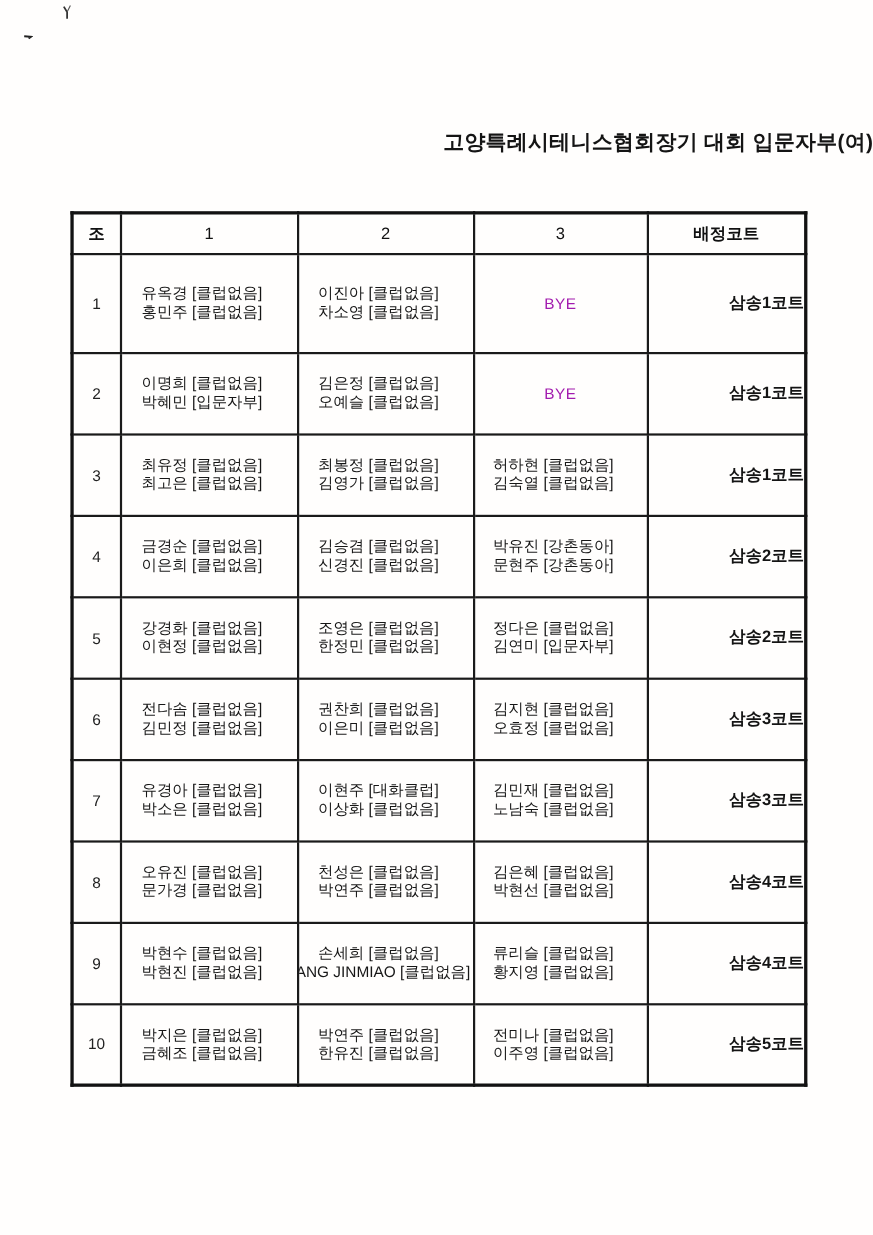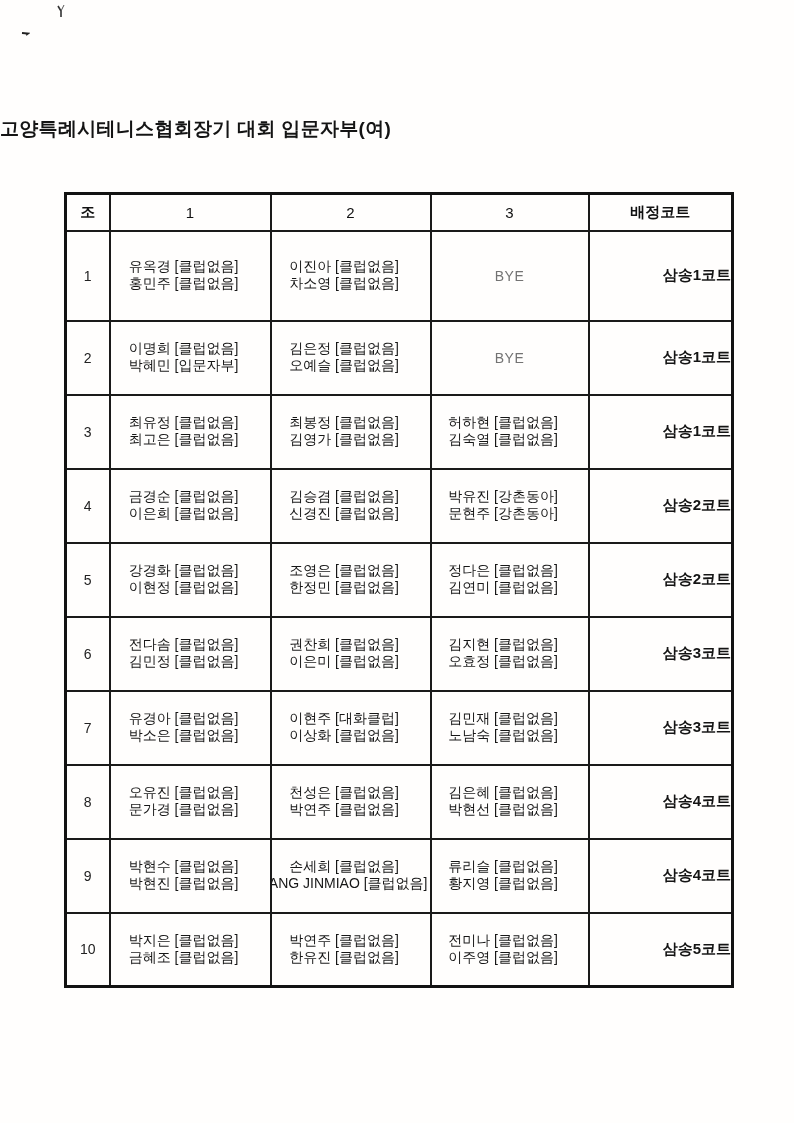--- a/index.html
+++ b/index.html
@@ -33,21 +33,21 @@
     left: 21px;
     top: 31px;
     width: 9px;
     height: 5px;
   }
   .doc-title {
     position: absolute;
     top: 116px;
     left: 0;
     width: 100%;
-    text-align: left;
+    text-align: right;
     font-size: 19px;
     font-weight: 600;
     letter-spacing: 0.3px;
     color: #141414;
   }
   table.entry-table {
     position: absolute;
     top: 192px;
     left: 64px;
     width: 667px;
@@ -91,21 +91,21 @@
     font-weight: 500;
     color: #161616;
     white-space: nowrap;
     line-height: 1.2;
   }
   td.bye-cell {
     text-align: center;
     font-size: 14px;
     font-weight: 500;
     letter-spacing: 0.5px;
-    color: #737373;
+    color: #a21caf;
   }
   td.court-cell {
     text-align: right;
     font-size: 15px;
     font-weight: 600;
     color: #141414;
   }
 </style>
 </head>
 <body>
@@ -228,21 +228,21 @@
           </td>
           <td>
             <div class="teamcell">
               <div class="nm">조영은 [클럽없음]</div>
               <div class="nm">한정민 [클럽없음]</div>
             </div>
           </td>
           <td>
             <div class="teamcell">
               <div class="nm">정다은 [클럽없음]</div>
-              <div class="nm">김연미 [클럽없음]</div>
+              <div class="nm">김연미 [입문자부]</div>
             </div>
           </td>
           <td class="court-cell">삼송2코트</td>
         </tr>
         <tr>
           <td class="group-cell">6</td>
           <td>
             <div class="teamcell">
               <div class="nm">전다솜 [클럽없음]</div>
               <div class="nm">김민정 [클럽없음]</div>

